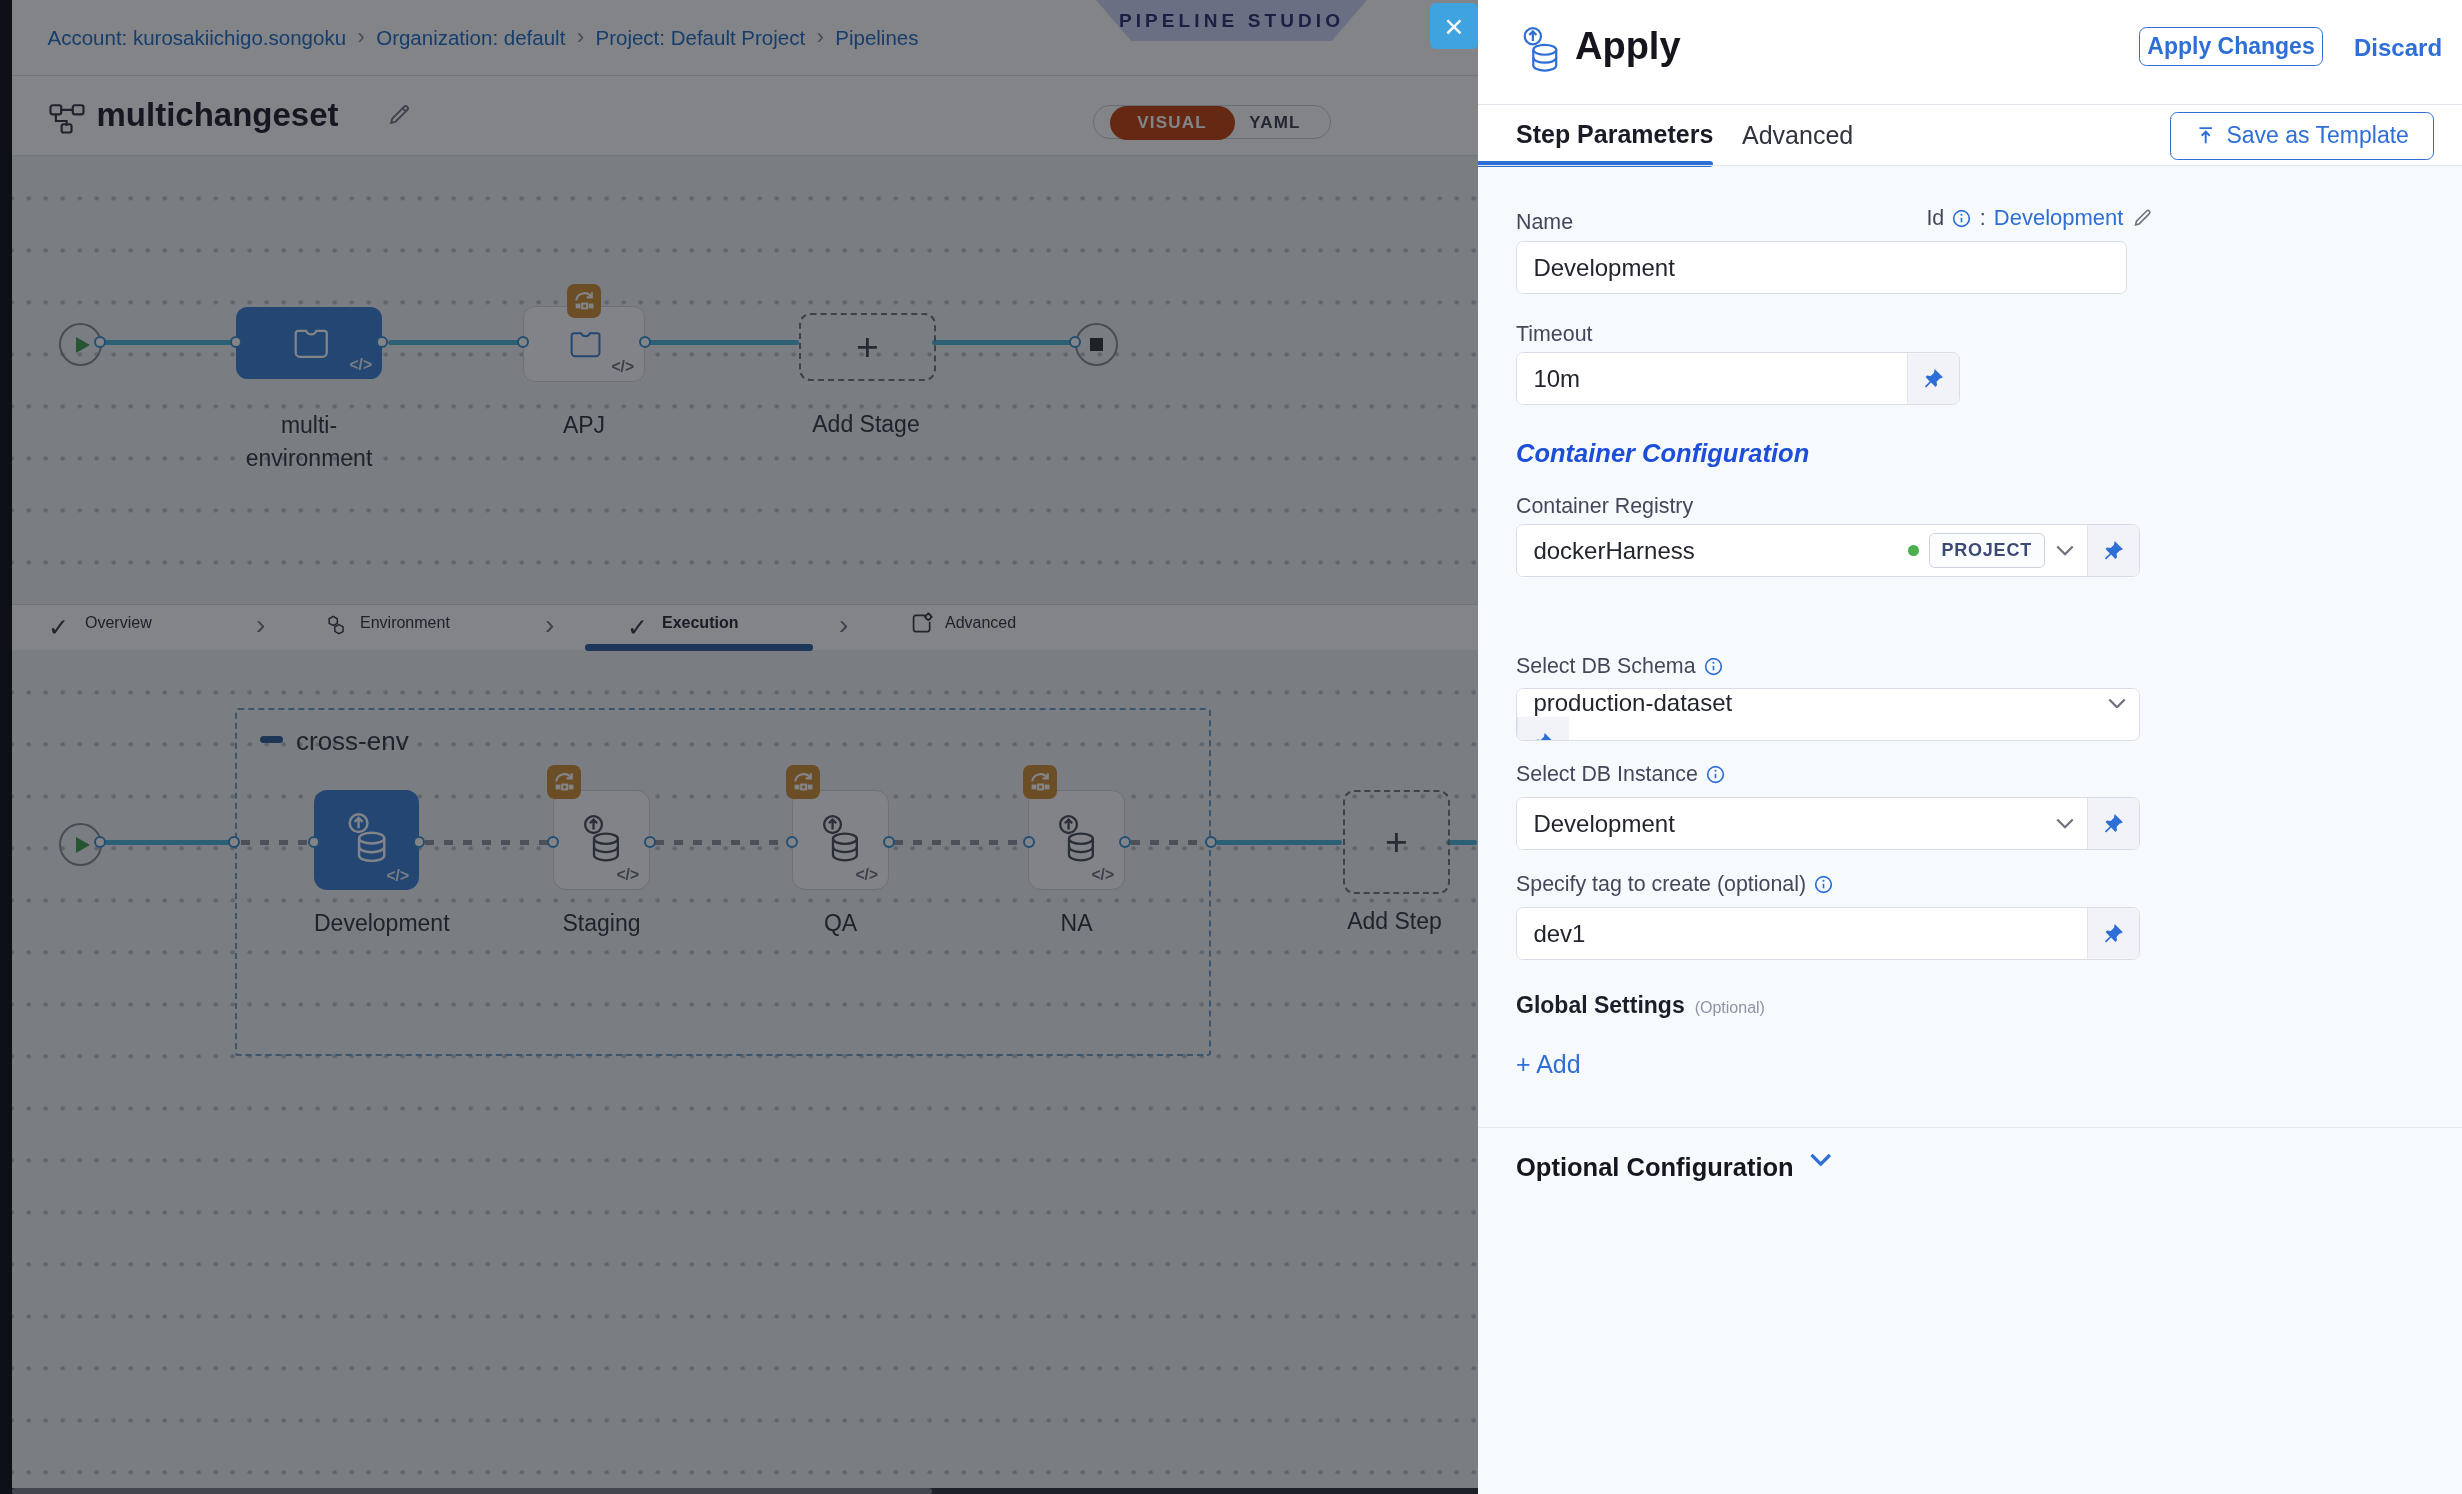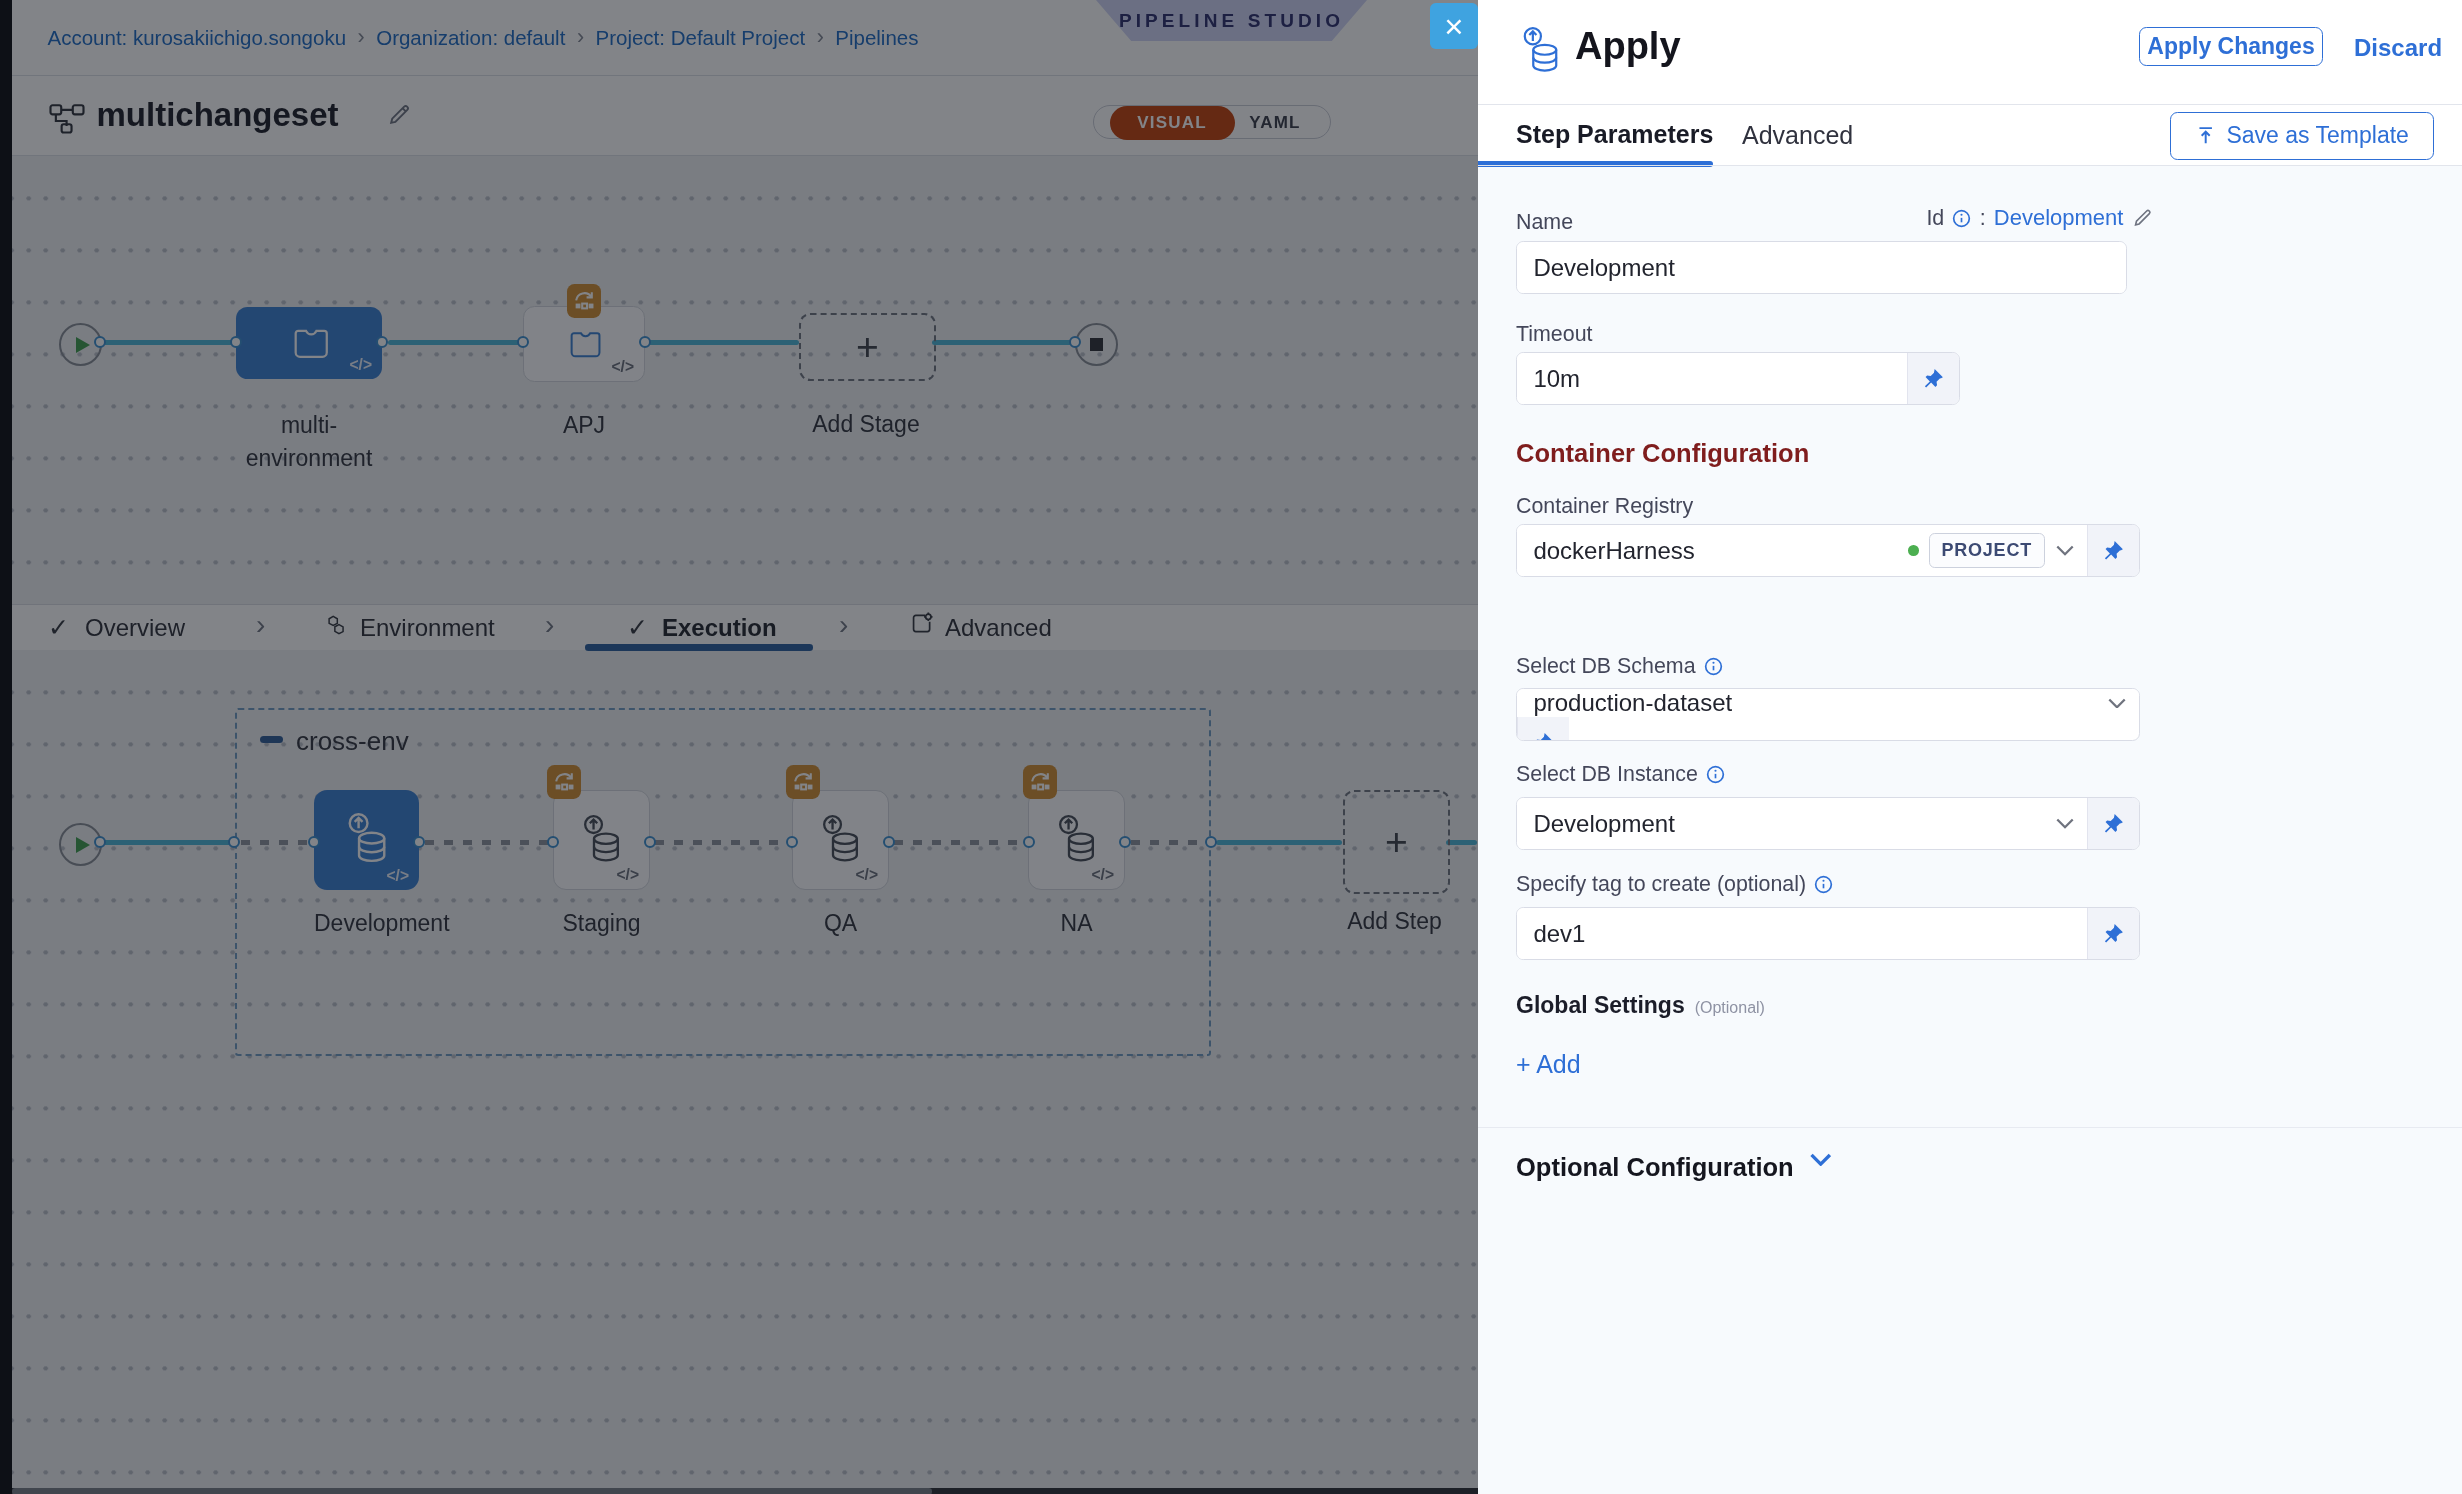--- a/index.html
+++ b/index.html
@@ -35,34 +35,34 @@
   .codetag{position:absolute;right:10px;bottom:5px;font-size:15.6px;font-weight:bold;}
   .codetag.w{color:#eaf1fa;} .codetag.g{color:#6a6f7b;}
   .dashbox{position:absolute;border:2.9px dashed #6f7580;border-radius:11.5px;z-index:2;
            display:flex;align-items:center;justify-content:center;
            font-size:39px;font-weight:200;color:#3f434c;}
   .circnode{position:absolute;width:39px;height:39px;border:2.1px solid #878c95;
             border-radius:50%;z-index:2;display:flex;align-items:center;justify-content:center;}
   .nlabel{position:absolute;text-align:center;font-size:23px;color:#30343d;z-index:2;}
   .loopbadge{position:absolute;width:34px;height:34px;background:#d28f33;border-radius:7.4px;
              z-index:4;display:flex;align-items:center;justify-content:center;}
-  .tabtxt{position:absolute;font-size:24px;color:#2e313a;z-index:2;}
+  .tabtxt{position:absolute;font-size:16px;color:#2e313a;z-index:2;}
   .tabchk{position:absolute;font-size:25px;color:#33373f;z-index:2;}
   .tabsep{position:absolute;font-size:28px;color:#707683;z-index:2;}
   .overlay{position:absolute;left:0;top:0;width:1478px;height:1495px;
            background:rgba(16,19,27,0.52);z-index:40;}
 
   
   .panel{position:absolute;left:1478px;top:0;width:985px;height:1495px;
          background:#f7fafd;z-index:50;}
   .closebtn{position:absolute;left:1430px;top:3.3px;width:48px;height:46px;background:#3fa3e0;
             border:none;border-radius:5.7px;color:#fff;font-size:33px;line-height:43px;
             text-align:center;z-index:60;cursor:pointer;font-family:inherit;}
   .flabel{position:absolute;font-size:21.4px;color:#44475a;}
-  .sechead{position:absolute;font-size:25.5px;font-weight:bold;color:#7f1d1d;}
+  .sechead{position:absolute;font-size:25.5px;font-weight:bold;color:#1d4ed8;font-style:italic;}
   .fwrap{position:absolute;display:flex;border:1.3px solid #d9dce6;border-radius:7.4px;
          background:#fff;height:53px;box-sizing:border-box;overflow:hidden;}
   .fwhite{flex:1;display:flex;align-items:center;min-width:0;background:#fff;}
   .fld{border:none;outline:none;width:100%;font-size:24px;color:#22242e;
        padding:0 16.4px;font-family:inherit;background:transparent;}
   .seltxt{font-size:24px;color:#22242e;padding-left:16.4px;white-space:nowrap;}
   .faddon{width:51px;background:#f1f3f9;border-left:1.3px solid #e2e4ee;
           display:flex;align-items:center;justify-content:center;flex:0 0 51px;}
   .scopebadge{border:1.2px solid #ccd1dd;border-radius:5.7px;background:#fbfcfe;
               color:#3c4a73;font-size:18px;font-weight:bold;letter-spacing:0.8px;

